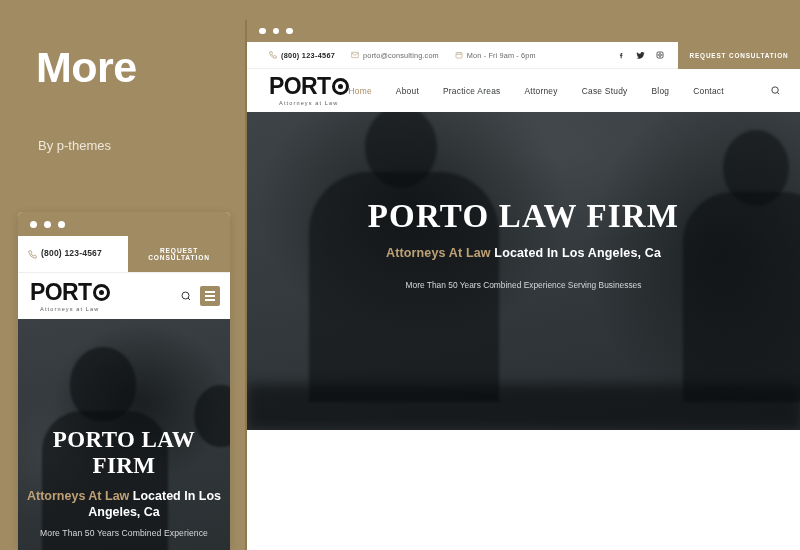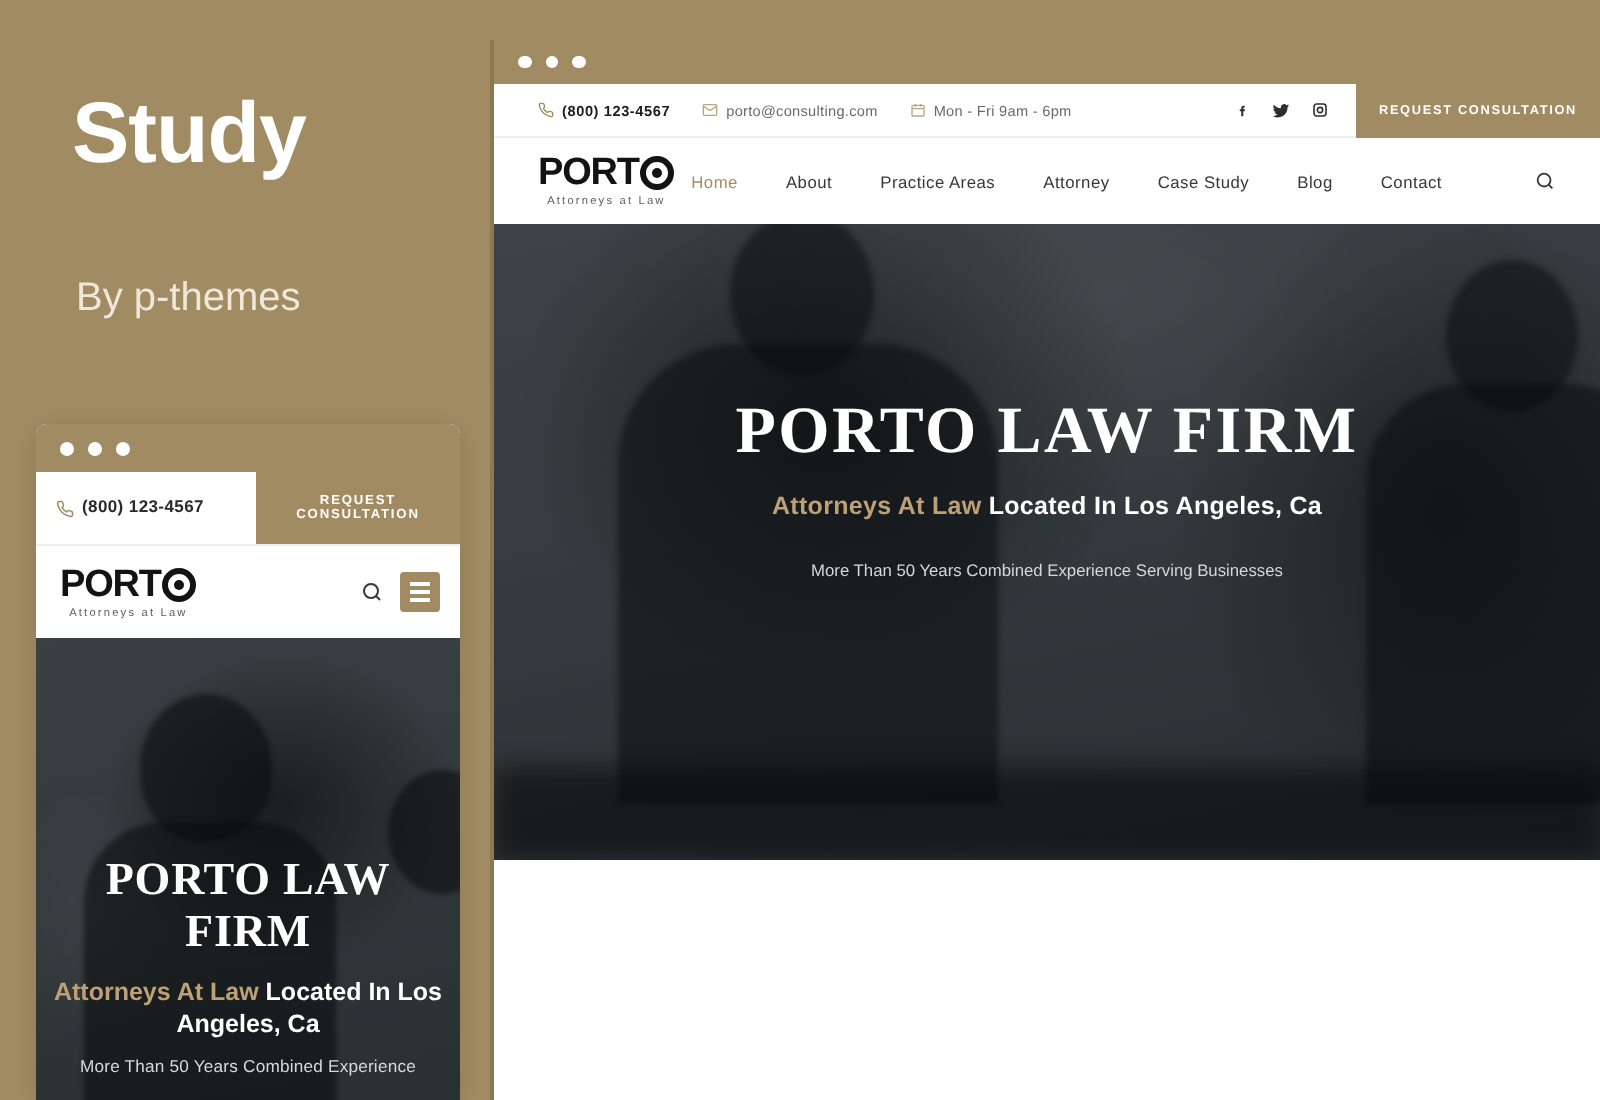--- a/index.html
+++ b/index.html
@@ -19,21 +19,21 @@
     position: absolute; left: 36px; top: 46px;
     font-size: 43px; font-weight: bold; color: #ffffff; letter-spacing: -0.5px;
     line-height: 1;
   }
   #promo-sub {
     position: absolute; left: 37px; top: 96px;
     font-size: 27px; font-weight: 300; color: #f6f2ea; line-height: 1;
   }
   #promo-by {
     position: absolute; left: 38px; top: 138px;
-    font-size: 20px; color: #efe8da; font-weight: 400; text-align: center;
+    font-size: 13px; color: #efe8da; font-weight: 400; text-align: center;
   }
 
   
   #mobile {
     position: absolute; left: 18px; top: 212px; width: 212px; height: 338px;
     background: #ffffff; border-radius: 5px 5px 0 0; overflow: hidden;
     box-shadow: 0 2px 10px rgba(0,0,0,.12);
   }
   .chrome {
     background: #a08b62; height: 24px; display: flex; align-items: center;
@@ -55,21 +55,21 @@
     font-weight: bold; letter-spacing: .9px; display: flex;
     align-items: center; justify-content: center; text-align: center;
   }
   #m-nav {
     height: 46px; display: flex; align-items: center; justify-content: space-between;
     padding: 0 10px 0 12px; background: #fff;
   }
   .logo-wrap { display: flex; flex-direction: column; align-items: center; }
   .logo-row { display: flex; align-items: center; }
   .logo-text {
-    font-size: 19px; font-weight: bold; color: #131313;
+    font-size: 23px; font-weight: bold; color: #131313;
     letter-spacing: -0.6px; line-height: 1;
   }
   .logo-o {
     width: 17px; height: 17px; border-radius: 50%;
     border: 3.4px solid #131313; display: flex; align-items: center;
     justify-content: center; margin-left: 1px;
   }
   .logo-o i { width: 5px; height: 5px; border-radius: 50%; background: #131313; display:block; }
   .logo-tag {
     font-size: 5.6px; color: #5d5d5d; letter-spacing: 1.1px; margin-top: 2px;
@@ -167,21 +167,21 @@
   #hero-btn {
     margin: 17px auto 0; width: 92px; height: 23px; background: #a68d61;
     color: #fff; font-size: 7.2px; font-weight: bold; letter-spacing: .85px;
     display: flex; align-items: center; justify-content: center;
   }
 </style>
 </head>
 <body>
 
 <div id="promo">
-  <div id="promo-title">Study</div>
+  <div id="promo-title">More</div>
   <div id="promo-by">By p-themes</div>
 </div>
 
 <div id="mobile">
   <div class="chrome">
     <span class="dot"></span>
     <span class="dot"></span>
     <span class="dot"></span>
   </div>
 

